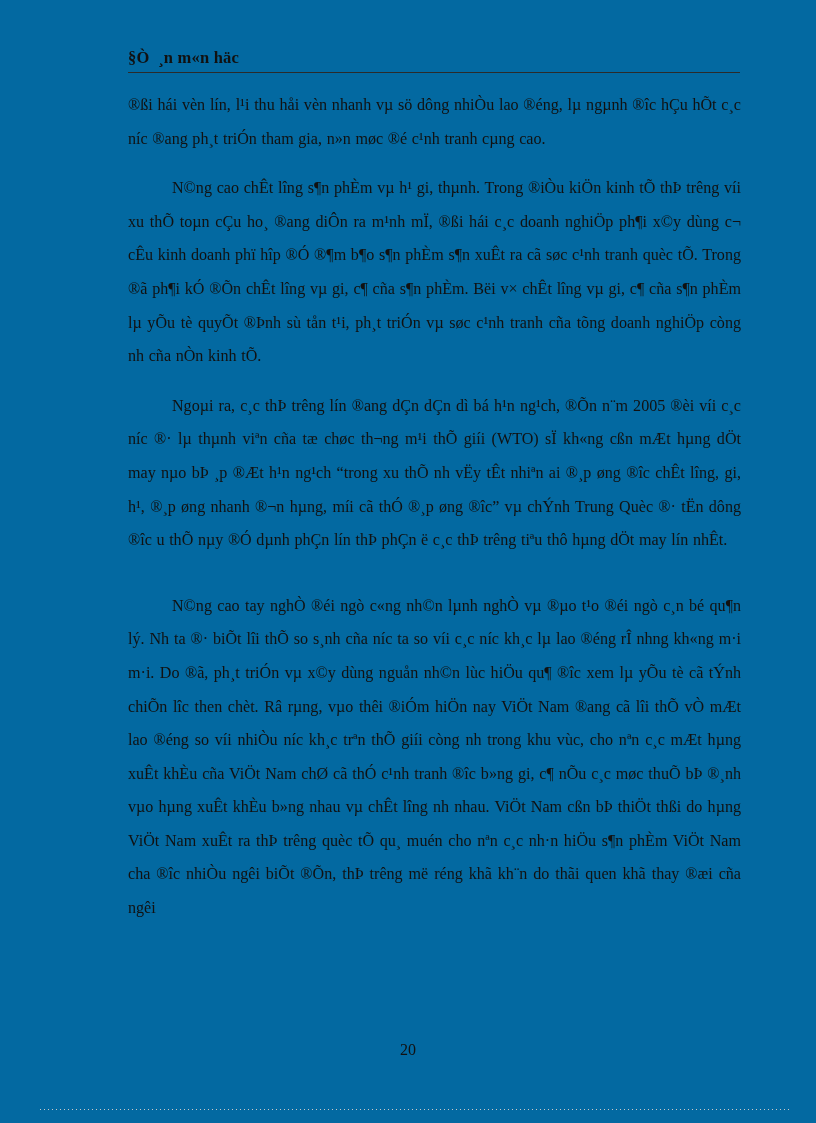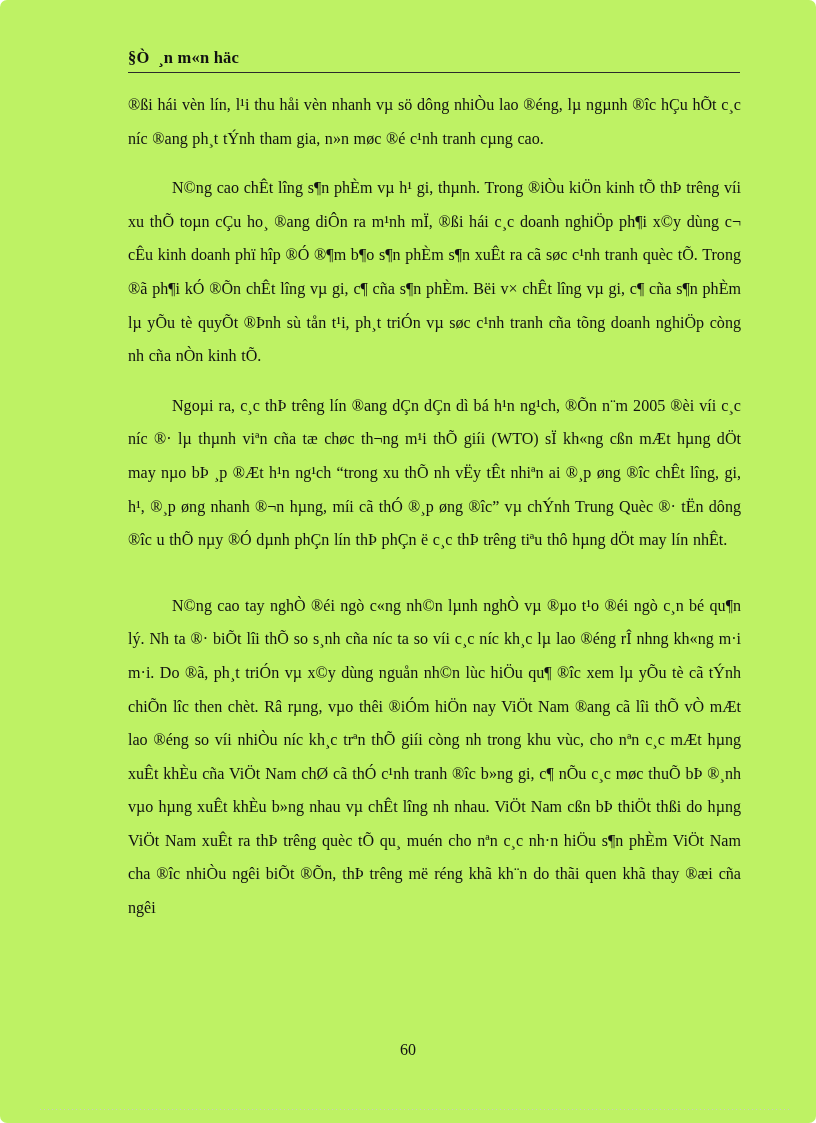--- a/index.html
+++ b/index.html
@@ -12,22 +12,21 @@
     height: 1123px;
     position: relative;
     font-family: "Liberation Serif", "DejaVu Serif", serif;
     color: #111111;
     overflow: hidden;
   }
 
   .page {
     position: absolute;
     inset: 0;
-    background: #bef264;
-    border-radius: 7px;
+    background: #0369a1;
   }
 
   
   .header {
     position: absolute;
     left: 128px;
     top: 48px;
     width: 612px;
   }
   .header-title {
@@ -101,27 +100,27 @@
 
 <div class="page">
 
   <div class="header">
     <div class="header-title">§Ò  ¸n m«n häc</div>
     <div class="header-rule"></div>
   </div>
 
   <div class="body-block">
 
-    <p class="para"><span>®ßi hái vèn lín, l¹i thu håi vèn nhanh vµ sö dông nhiÒu lao ®éng, lµ ngµnh ®îc  hÇu hÕt c¸c níc  ®ang ph¸t tÝnh tham gia, n»n møc ®é c¹nh tranh cµng cao.</span></p>
+    <p class="para"><span>®ßi hái vèn lín, l¹i thu håi vèn nhanh vµ sö dông nhiÒu lao ®éng, lµ ngµnh ®îc  hÇu hÕt c¸c níc  ®ang ph¸t triÓn tham gia, n»n møc ®é c¹nh tranh cµng cao.</span></p>
 
     <p class="para indent"><span class="lead">N©ng cao chÊt lîng  s¶n phÈm vµ h¹ gi, thµnh.</span><span> Trong ®iÒu kiÖn kinh tÕ thÞ trêng  víi xu thÕ toµn cÇu ho¸ ®ang diÔn ra m¹nh mÏ, ®ßi hái c¸c doanh nghiÖp ph¶i x©y dùng c¬ cÊu kinh doanh phï hîp ®Ó ®¶m b¶o s¶n phÈm s¶n xuÊt ra cã søc c¹nh tranh quèc tÕ. Trong ®ã ph¶i kÓ ®Õn chÊt lîng  vµ gi, c¶ cña s¶n phÈm. Bëi v× chÊt lîng  vµ gi, c¶ cña s¶n phÈm lµ yÕu tè quyÕt ®Þnh sù tån t¹i, ph¸t triÓn vµ søc c¹nh tranh cña tõng doanh nghiÖp còng nh  cña nÒn kinh tÕ.</span></p>
 
     <p class="para indent"><span>Ngoµi ra, c¸c thÞ trêng  lín ®ang dÇn dÇn dì bá h¹n ng¹ch, ®Õn n¨m 2005 ®èi víi c¸c níc  ®· lµ thµnh viªn cña tæ chøc th¬ng  m¹i thÕ giíi (WTO) sÏ kh«ng cßn mÆt hµng dÖt may nµo bÞ ¸p ®Æt h¹n ng¹ch “trong xu thÕ nh vËy tÊt nhiªn ai ®¸p øng ®îc  chÊt lîng,  gi, h¹, ®¸p øng nhanh ®¬n hµng, míi cã thÓ ®¸p øng ®îc”  vµ chÝnh Trung Quèc ®· tËn dông ®îc  u  thÕ nµy ®Ó dµnh phÇn lín thÞ phÇn ë c¸c thÞ trêng  tiªu thô hµng dÖt may lín nhÊt.</span></p>
 
     <p class="para indent tight"><span class="lead">N©ng cao tay nghÒ</span><span> ®éi ngò c«ng nh©n lµnh nghÒ vµ ®µo t¹o ®éi ngò c¸n bé qu¶n lý. Nh  ta ®· biÕt lîi thÕ so s¸nh cña níc  ta so víi c¸c níc  kh¸c lµ lao ®éng rÎ nhng  kh«ng m·i m·i. Do ®ã, ph¸t triÓn vµ x©y dùng nguån nh©n lùc hiÖu qu¶ ®îc  xem lµ yÕu tè cã tÝnh chiÕn lîc  then chèt. Râ rµng, vµo thêi ®iÓm hiÖn nay ViÖt Nam ®ang cã lîi thÕ vÒ mÆt lao ®éng so víi nhiÒu níc  kh¸c trªn thÕ giíi còng nh  trong khu vùc, cho nªn c¸c mÆt hµng xuÊt khÈu cña ViÖt Nam chØ cã thÓ c¹nh tranh ®îc  b»ng gi, c¶ nÕu c¸c møc thuÕ bÞ ®¸nh vµo hµng xuÊt khÈu b»ng nhau vµ chÊt lîng  nh  nhau. ViÖt Nam cßn bÞ thiÖt thßi do hµng ViÖt Nam xuÊt ra thÞ trêng  quèc tÕ qu¸ muén cho nªn c¸c nh·n hiÖu s¶n phÈm ViÖt Nam cha  ®îc  nhiÒu ngêi biÕt ®Õn, thÞ trêng  më réng khã kh¨n do thãi quen khã thay ®æi cña ngêi</span></p>
 
   </div>
 
-  <div class="page-number">60</div>
+  <div class="page-number">20</div>
 
   <div class="scan-edge"></div>
 
 </div>
 
 </body></html>

